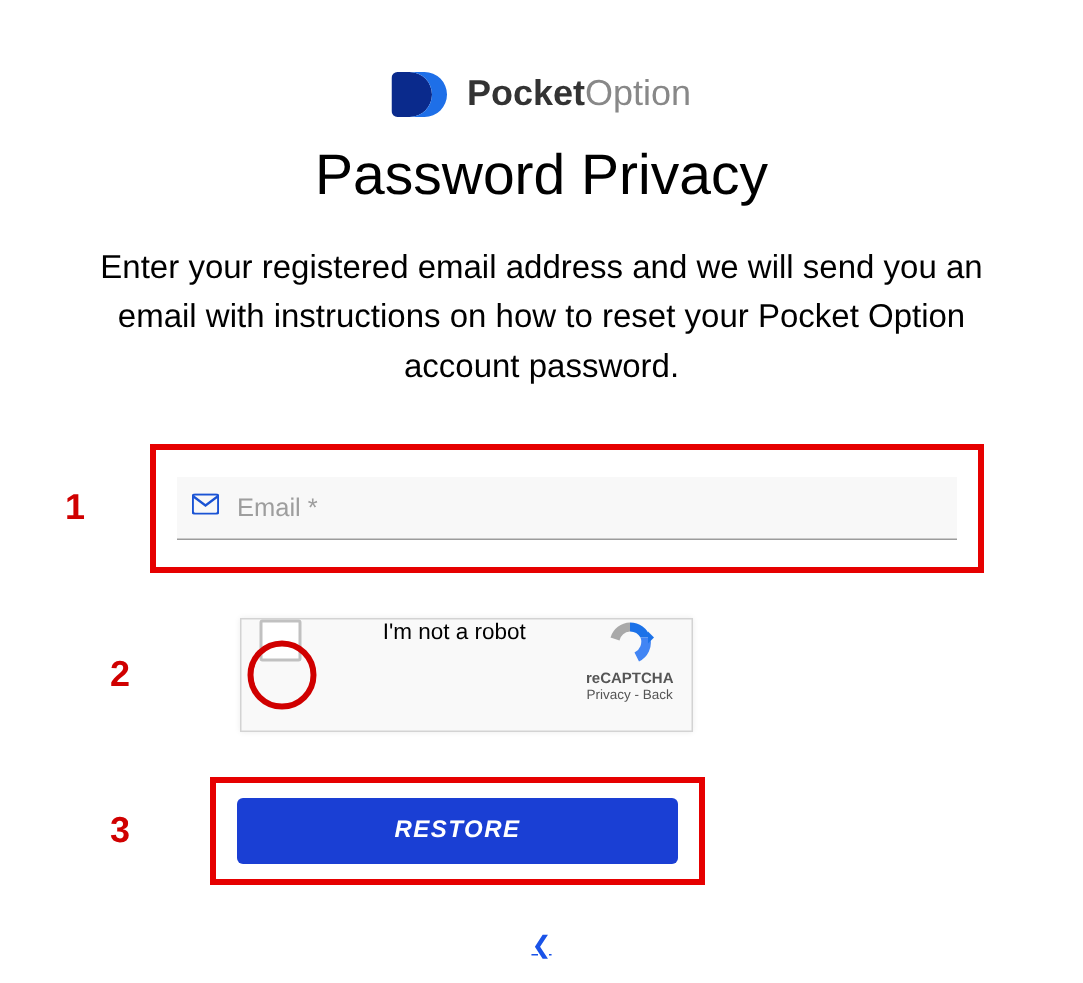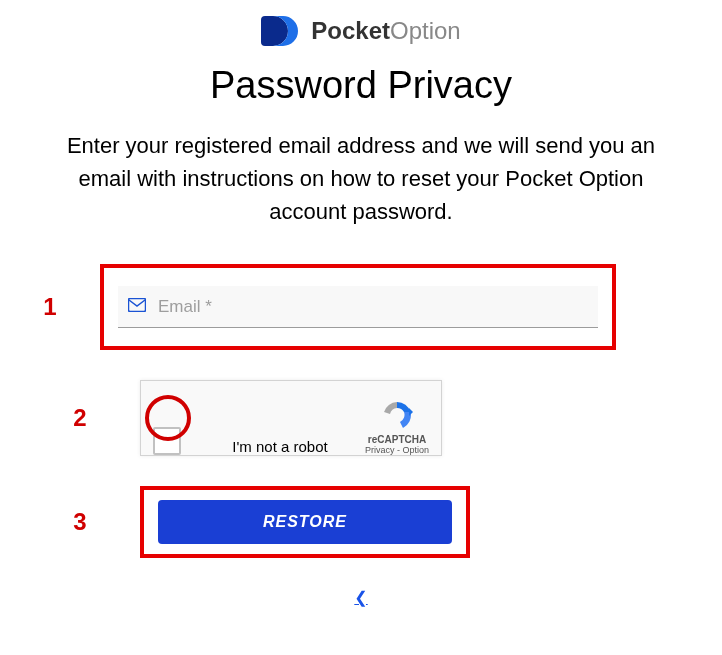--- a/index.html
+++ b/index.html
@@ -9,21 +9,21 @@
     }
     body {
       font-family: Arial, Helvetica, sans-serif;
       background: #ffffff;
       width: 722px;
       height: 655px;
       position: relative;
     }
     .container {
       width: 100%;
-      padding-top: 16px;
+      padding-top: 48px;
       text-align: center;
     }
     .logo-wrap {
       display: flex;
       align-items: center;
       justify-content: center;
       gap: 10px;
       margin-bottom: 18px;
     }
     .logo-icon {
@@ -62,21 +62,21 @@
       padding-left: 60px;
     }
     .step-num.n3 {
       padding-left: 60px;
     }
     .highlight-box {
       border: 4px solid #e60000;
       padding: 12px 10px;
     }
     .email-section .highlight-box {
-      width: 516px;
+      width: 556px;
       padding: 18px 14px;
     }
     .email-field {
       background: #f8f8f8;
       border-bottom: 1px solid #9c9c9c;
       height: 42px;
       display: flex;
       align-items: center;
       padding: 0 10px;
       gap: 12px;
@@ -91,23 +91,24 @@
     .captcha-row {
       justify-content: flex-start;
     }
     .recaptcha-box {
       width: 302px;
       height: 76px;
       background: #f9f9f9;
       border: 1px solid #d3d3d3;
       box-shadow: 0 0 4px rgba(0,0,0,0.08);
       display: flex;
-      align-items: flex-end;
+      align-items: flex-start;
       padding: 0 12px;
       position: relative;
+      margin-left: 20px;
     }
     .recaptcha-checkbox {
       width: 28px;
       height: 28px;
       border: 2px solid #c1c1c1;
       border-radius: 2px;
       background: #fff;
       margin-right: 14px;
       cursor: pointer;
     }
@@ -222,21 +223,21 @@
       <div class="recaptcha-right">
         <div class="recaptcha-logo">
           <svg width="32" height="32" viewBox="0 0 32 32">
             <path d="M 16 2 A 14 14 0 0 1 29.5 12 L 23 12 A 8 8 0 0 0 16 8 Z" fill="#1c72e8"></path>
             <path d="M 29.5 12 A 14 14 0 0 1 22 28 L 19 22 A 8 8 0 0 0 23 12 Z" fill="#4285f4"></path>
             <path d="M 16 2 L 16 8 A 8 8 0 0 0 9 14 L 3 12 A 14 14 0 0 1 16 2 Z" fill="#a9a9a9"></path>
             <polygon points="28,8 32,12 28,16" fill="#1c72e8"></polygon>
           </svg>
         </div>
         <div style="font-size:10px;color:#555;font-weight:bold;">reCAPTCHA</div>
-        <div class="recaptcha-privacy">Privacy - Option</div>
+        <div class="recaptcha-privacy">Privacy - Back</div>
       </div>
     </div>
   </div>
 
   <div class="step-row restore-section">
     <div class="step-num n3">3</div>
     <div style="width:40px;"></div>
     <div class="highlight-box">
       <button class="restore-button">RESTORE</button>
     </div>

